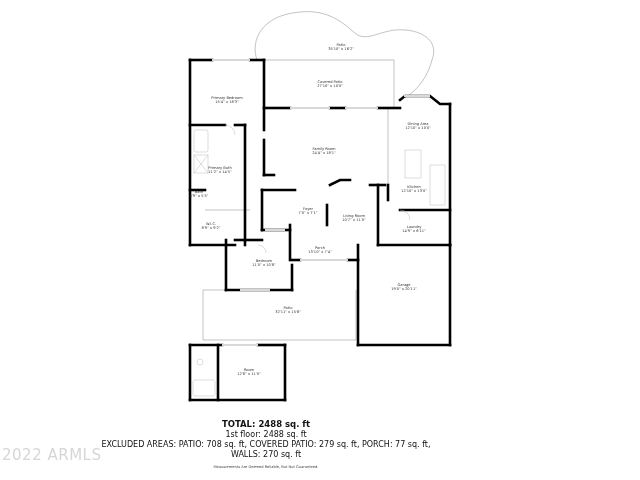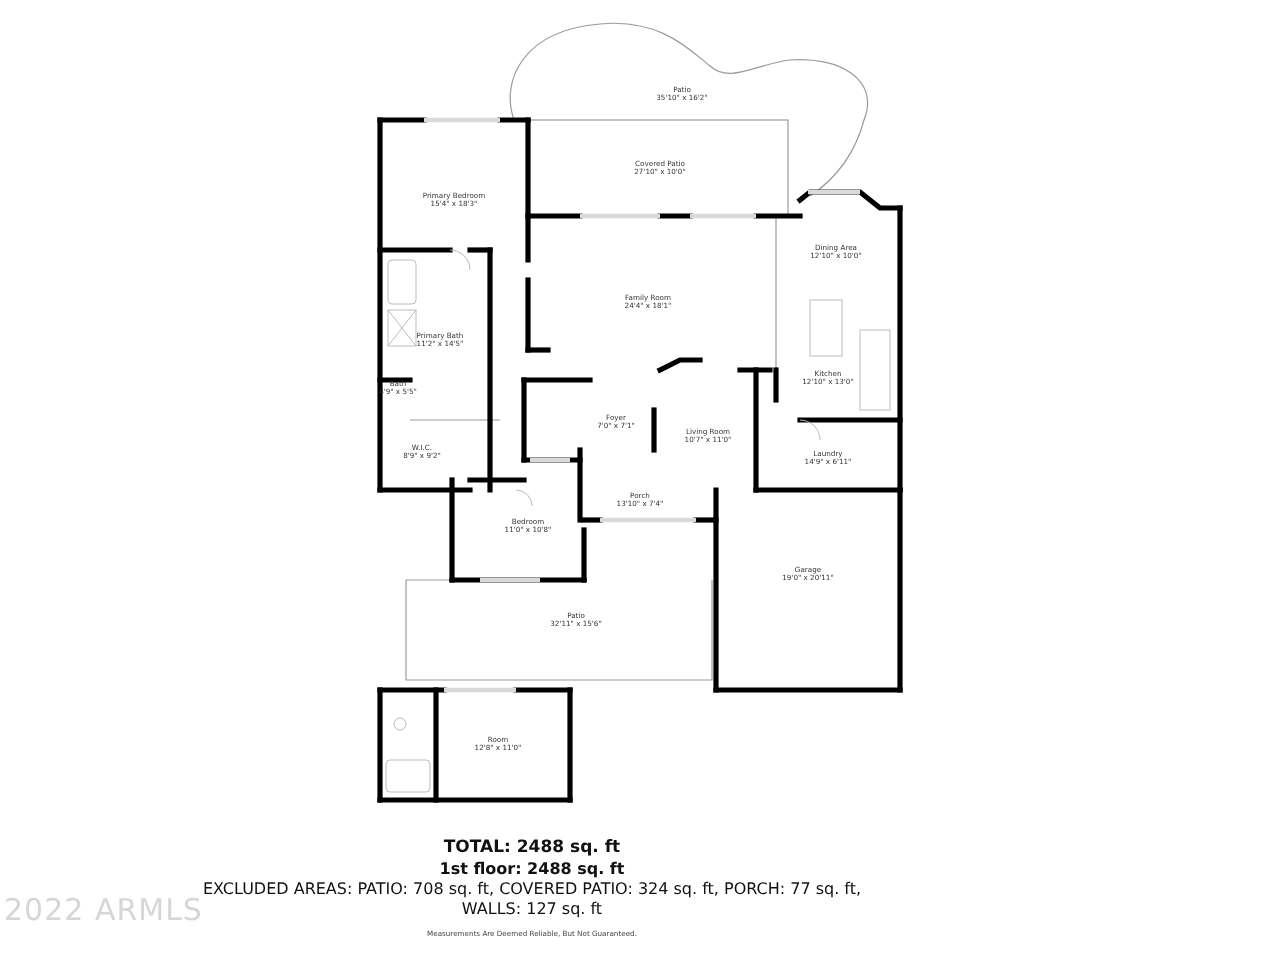--- a/index.html
+++ b/index.html
@@ -2,21 +2,21 @@
 <html><head>
 <meta charset="utf-8">
 <style>
   html, body { margin:0; padding:0; background:#ffffff; }
   body { width:640px; height:480px; position:relative; overflow:hidden; font-family:"DejaVu Sans", sans-serif; }
   #plan { position:absolute; left:0; top:0; }
   .lbl { position:absolute; font-size:3.6px; color:#333; text-align:center; line-height:4.4px; transform:translateX(-50%); white-space:nowrap; }
   .lbl .dim { display:block; }
   .summary { position:absolute; left:0; width:532px; text-align:center; color:#111; }
   #total { top:419px; font-size:8.5px; font-weight:bold; }
-  #floor1 { top:430px; font-size:8px;font-weight:bold; }
+  #floor1 { top:430px; font-size:8px; }
   #excluded { top:440px; font-size:8px; }
   #walls { top:450px; font-size:8px; }
   #disclaimer { top:465px; font-size:3.6px; color:#444; }
   #watermark { position:absolute; left:2px; top:446px; font-size:15px; color:rgba(200,200,200,0.75); letter-spacing:0.5px; }
 </style>
 </head>
 <body>
 
 <svg id="plan" width="640" height="420" viewBox="0 0 640 420" xmlns="http://www.w3.org/2000/svg">
   <g fill="none" stroke="#9a9a9a" stroke-width="0.6">
@@ -127,17 +127,17 @@
 <div class="lbl" style="left:308px;top:207px;"><span>Foyer</span><span class="dim">7'0" x 7'1"</span></div>
 <div class="lbl" style="left:354px;top:214px;"><span>Living Room</span><span class="dim">10'7" x 11'0"</span></div>
 <div class="lbl" style="left:320px;top:246px;"><span>Porch</span><span class="dim">13'10" x 7'4"</span></div>
 <div class="lbl" style="left:264px;top:259px;"><span>Bedroom</span><span class="dim">11'0" x 10'8"</span></div>
 <div class="lbl" style="left:288px;top:306px;"><span>Patio</span><span class="dim">32'11" x 15'6"</span></div>
 <div class="lbl" style="left:404px;top:283px;"><span>Garage</span><span class="dim">19'0" x 20'11"</span></div>
 <div class="lbl" style="left:249px;top:368px;"><span>Room</span><span class="dim">12'8" x 11'0"</span></div>
 
 <div id="total" class="summary">TOTAL: 2488 sq. ft</div>
 <div id="floor1" class="summary">1st floor: 2488 sq. ft</div>
-<div id="excluded" class="summary">EXCLUDED AREAS: PATIO: 708 sq. ft, COVERED PATIO: 324 sq. ft, PORCH: 77 sq. ft,</div>
-<div id="walls" class="summary">WALLS: 127 sq. ft</div>
+<div id="excluded" class="summary">EXCLUDED AREAS: PATIO: 708 sq. ft, COVERED PATIO: 279 sq. ft, PORCH: 77 sq. ft,</div>
+<div id="walls" class="summary">WALLS: 270 sq. ft</div>
 <div id="disclaimer" class="summary">Measurements Are Deemed Reliable, But Not Guaranteed.</div>
 
 <div id="watermark">2022 ARMLS</div>
 
 </body></html>

